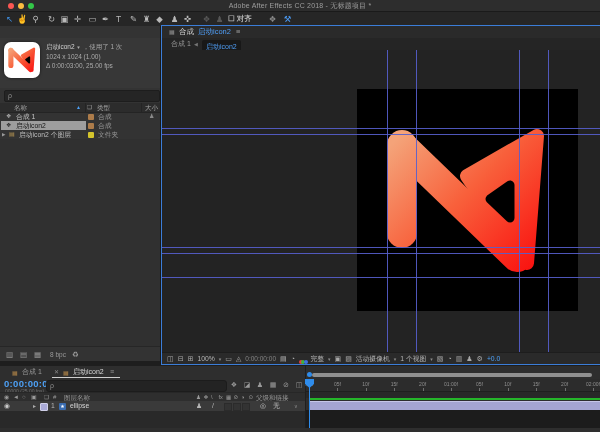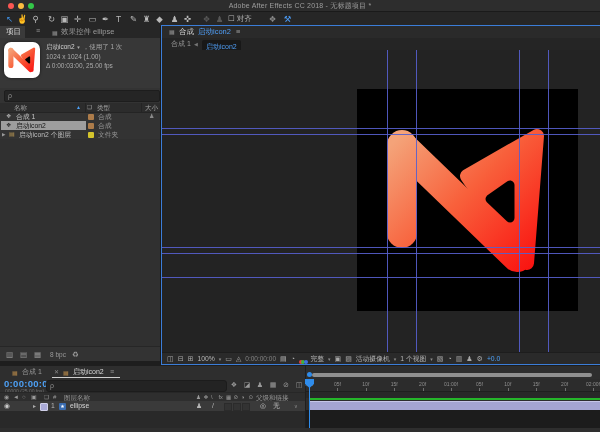--- a/index.html
+++ b/index.html
@@ -8,21 +8,21 @@
   .abs{position:absolute;}
   
   .titlebar{left:0;top:0;width:600px;height:11px;background:#2d2d2d;border-bottom:1px solid #1a1a1a;}
   .tl{width:6px;height:6px;border-radius:50%;top:2.5px;}
   .title-text{width:600px;text-align:center;top:1px;font-size:7px;color:#9d9d9d;letter-spacing:.2px;}
   
   .toolbar{left:0;top:12px;width:600px;height:14px;background:#262626;border-bottom:1px solid #191919;}
   .tool{top:0;width:13px;height:14px;line-height:14px;text-align:center;font-size:8.5px;color:#b9b9b9;}
   .tool.active{color:#3f8ee0;}
   .tool.dim{color:#575757;}
-  .align-box{top:0;height:14px;line-height:14px;font-size:7.5px;color:#b5b5b5;}
+  .align-box{top:0;height:14px;line-height:14px;font-size:7.5px;color:#b5b5b5;font-weight:bold;}
   
   .panel-tab-label{font-size:7.5px;}
   .grip{color:#8f8f8f;font-size:6px;}
   .grip.tan{color:#b08448;}
   
   .pp{left:0;top:26px;width:160px;height:334px;background:#333333;}
   .pp-tabs{left:0;top:0;width:160px;height:12px;background:#262626;}
   .pp-tab-active{left:0;top:0;height:12px;line-height:12px;padding:0 4px 0 6px;background:#3a3a3a;color:#d8d8d8;}
   .pp-info{left:0;top:12px;width:160px;height:50px;background:#373737;}
   .thumb{left:4px;top:4px;width:36px;height:36px;background:#fff;border-radius:7px;box-shadow:0 0 3px rgba(0,0,0,.6);}
@@ -114,28 +114,20 @@
     <span class="abs tool dim" style="left:213px">♟</span>
     <span class="abs align-box" style="left:228px">
       <span>☐</span>
       <span>对齐</span>
     </span>
     <span class="abs tool" style="left:266px;color:#8a8a8a">❖</span>
     <span class="abs tool" style="left:281px;color:#4b9bf5">⚒</span>
   </div>
 
   <div class="abs pp">
-    <div class="abs pp-tabs">
-      <span class="abs pp-tab-active panel-tab-label">
-        <span>项目</span>
-      </span>
-      <span class="abs" style="left:36px;top:1px;color:#9a9a9a;font-size:7px">≡</span>
-      <span class="abs grip" style="left:52px;top:3px">▦</span>
-      <span class="abs panel-tab-label" style="left:61px;top:0;line-height:12px;color:#9a9a9a">效果控件 ellipse</span>
-    </div>
 
     <div class="abs pp-info">
       <div class="abs thumb">
         <svg width="36" height="36" viewBox="5 15 210 195">
             <use href="#mlogo"></use>
           </svg>
       </div>
       <div class="abs info-line" style="top:5px">
         <span style="color:#d2d2d2">启动icon2</span>
         <span style="font-size:4.5px">▼</span>

